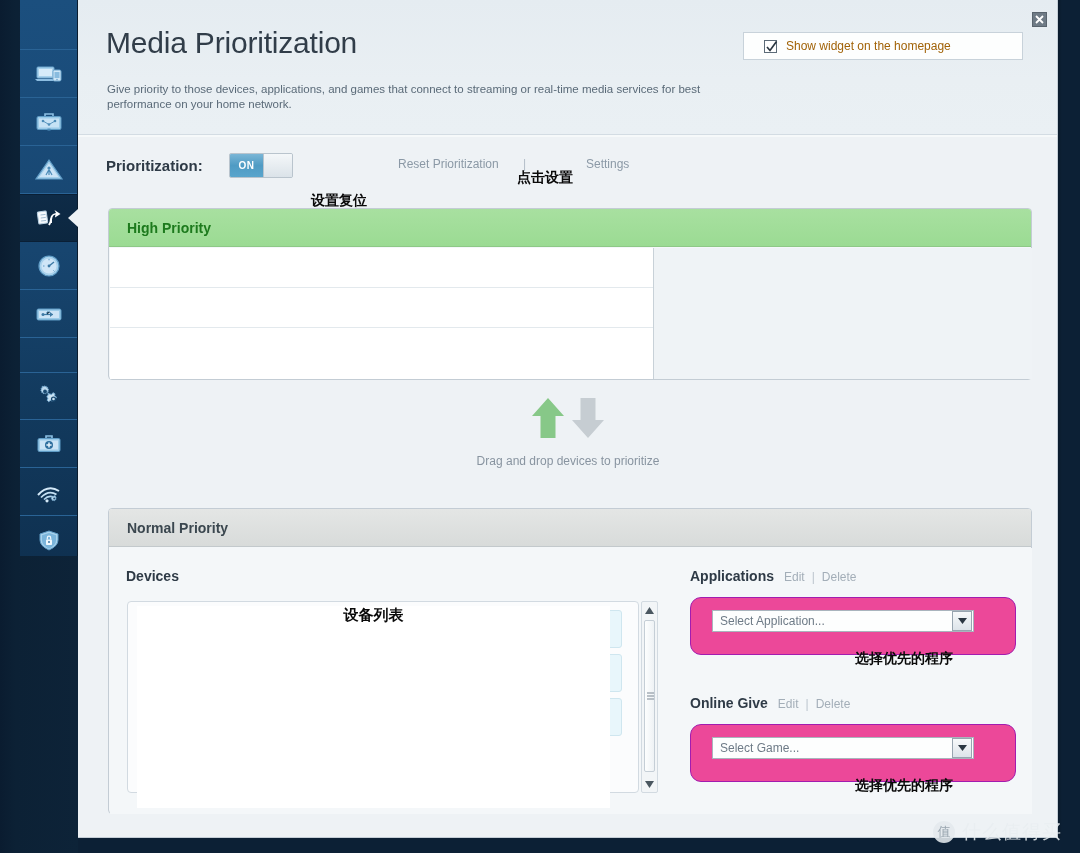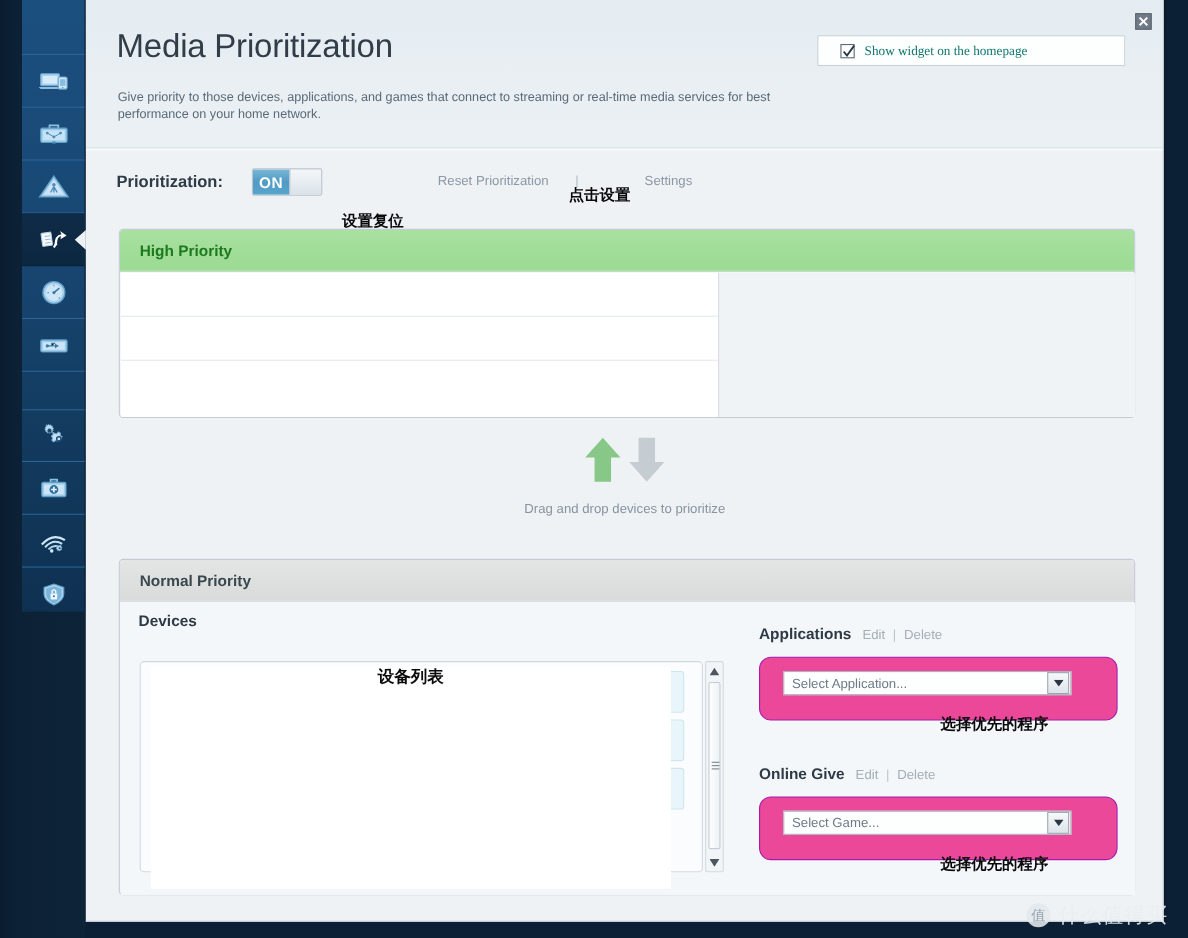--- a/index.html
+++ b/index.html
@@ -122,22 +122,21 @@
     width: 13px; height: 13px;
     border: 1px solid #5c6b78;
     background: #fff;
     position: relative;
     flex: 0 0 auto;
   }
   .cb svg { position: absolute; left: 0px; top: -1px; }
   .widget-label {
     margin-left: 9px;
     font-size: 12px;
-    color: #0f766e;
-    font-family: Liberation Serif, serif;
+    color: #a16207;
   }
   .close-btn {
     position: absolute;
     right: 10px; top: 12px;
     width: 15px; height: 15px;
     background: #6f7b86;
     border: 1px solid #59646e;
     cursor: pointer;
   }
   .close-btn svg { display: block; }
@@ -162,21 +161,21 @@
     border-radius: 2px;
     background: #e8edf1;
     display: flex;
     cursor: pointer;
     overflow: hidden;
   }
   .toggle-on {
     width: 33px;
     background: linear-gradient(to bottom, #7ab6d6 0%, #4f9bc4 50%, #59a5cc 100%);
     color: #fff;
-    font-size: 14px;
+    font-size: 10px;
     font-weight: bold;
     display: flex;
     align-items: center;
     justify-content: center;
     letter-spacing: 0.5px;
   }
   .toggle-knob {
     flex: 1;
     background: linear-gradient(to bottom, #f4f7f9 0%, #dbe3e9 100%);
     border-left: 1px solid #b9c4cd;
@@ -296,21 +295,21 @@
     color: #a3aeb8;
     cursor: pointer;
   }
   .sec-pipe {
     font-size: 12px;
     color: #bcc5cd;
     margin: 0 7px;
   }
   .devices-head {
     position: absolute;
-    left: 16px; top: 8px;
+    left: 16px; top: 19px;
   }
   .devices-frame {
     position: absolute;
     left: 17px; top: 53px;
     width: 512px; height: 192px;
     background: #fbfcfd;
     border: 1px solid #d2dae1;
     border-radius: 4px;
     padding: 8px 9px;
   }

